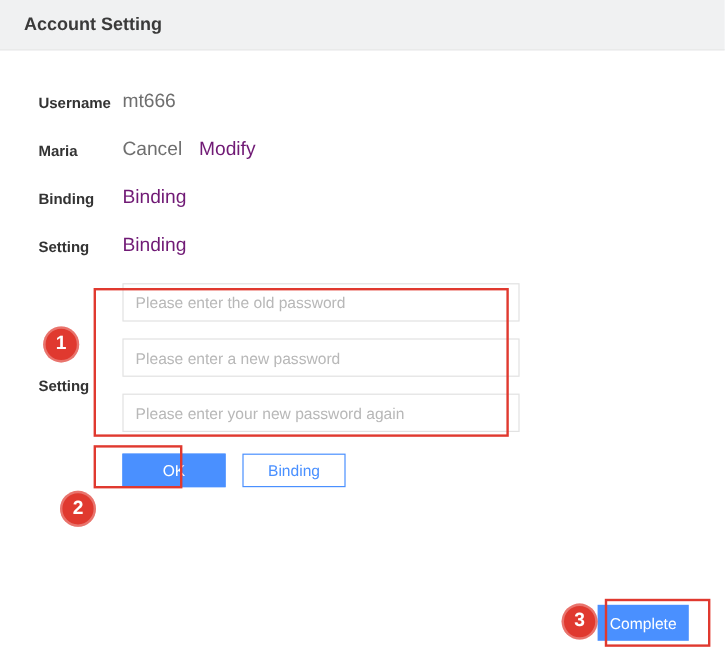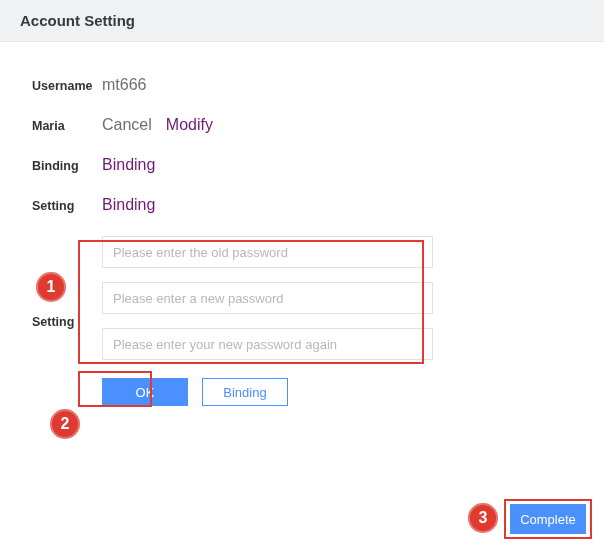--- a/index.html
+++ b/index.html
@@ -87,21 +87,21 @@
       color: #fff;
       border: 1px solid #4a90ff;
     }
     .btn-secondary {
       background: #fff;
       color: #4a90ff;
       border: 1px solid #4a90ff;
     }
     .complete-btn {
       position: absolute;
-      right: 18px;
+      right: 30px;
       bottom: 14px;
       width: 76px;
       height: 30px;
       background: #4a90ff;
       color: #fff;
       border: none;
       font-size: 13px;
       cursor: pointer;
       margin-left: 14px;
     }

